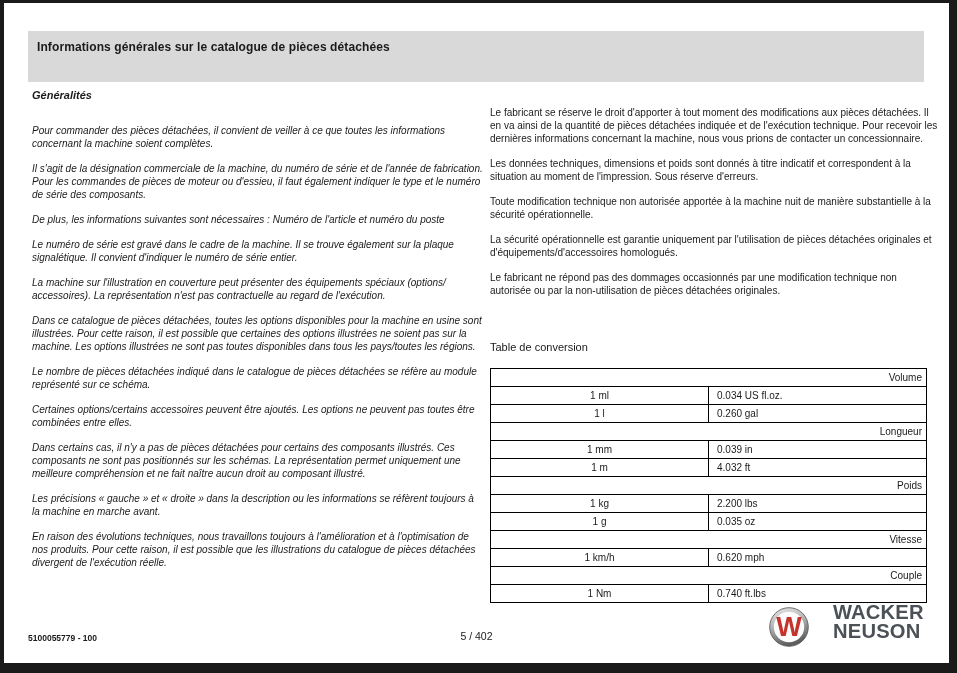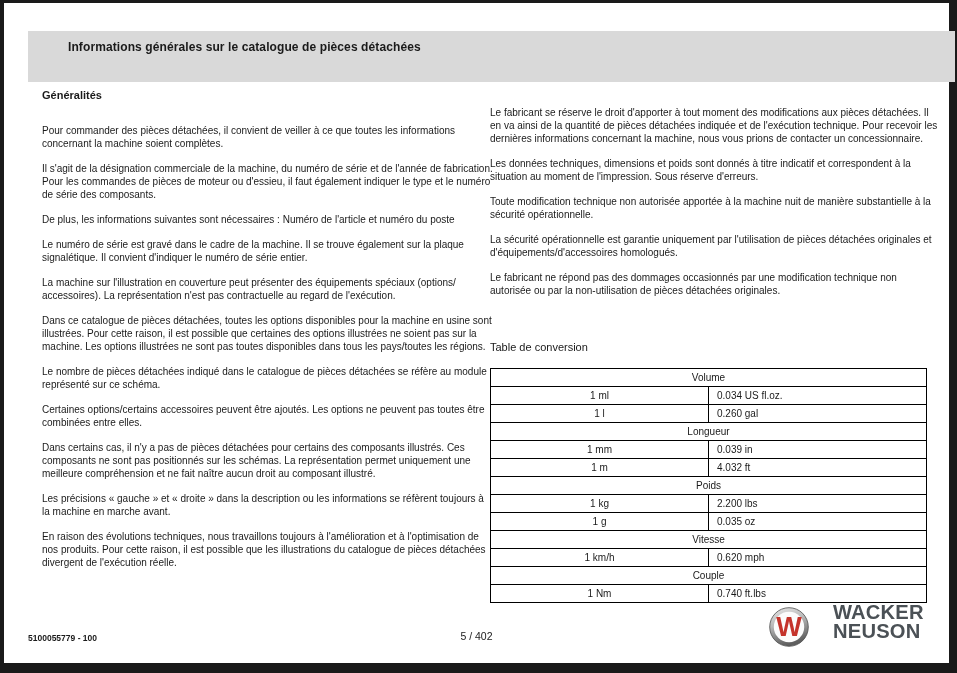--- a/index.html
+++ b/index.html
@@ -5,37 +5,37 @@
   html,body{margin:0;padding:0;}
   body{
     width:957px;height:673px;position:relative;background:#1a1a1a;
     font-family:"Liberation Sans","DejaVu Sans",sans-serif;color:#1a1a1a;
     overflow:hidden;
   }
   .page{
     position:absolute;left:4px;top:3px;width:945px;height:660px;background:#ffffff;
   }
   .header-bar{
-    position:absolute;left:24px;top:28px;width:896px;height:51px;background:#d9d9d9;padding-left:31px;
+    position:absolute;left:24px;top:28px;width:896px;height:51px;background:#d9d9d9;
   }
   .header-bar .title{
     font-size:12px;font-weight:bold;padding:9px 0 0 9px;letter-spacing:.1px;
   }
   .col{position:absolute;}
-  .col-left{left:38px;top:86px;width:452px;}
+  .col-left{left:28px;top:86px;width:452px;font-style:italic;}
   .col-right{left:486px;top:103px;width:449px;}
   .col p{margin:0 0 12px 0;font-size:10px;line-height:13px;}
   .section-heading{font-size:11px;font-weight:bold;margin:0 0 22px 0;line-height:13px;}
   .table-heading{font-size:11px;font-weight:normal;margin:44px 0 14px 0;line-height:13px;}
   table.conv{border-collapse:collapse;width:437px;table-layout:fixed;}
   table.conv td{
     border:1px solid #000;font-size:10px;line-height:12px;padding:2px 8px;height:13px;
   }
   table.conv td.unit{width:50%;text-align:center;}
-  table.conv tr.cat td{text-align:center;padding:2px 20px;}
+  table.conv tr.cat td{text-align:right;padding:2px 4px;}
   .footer-doc{
     position:absolute;left:24px;top:630px;font-size:8.5px;color:#1a1a1a;font-weight:bold;
   }
   .footer-page{
     position:absolute;left:0;top:627px;width:945px;text-align:center;font-size:10.5px;
   }
   .logo{
     position:absolute;left:765px;top:601px;width:165px;height:46px;
   }
   .logo-mark{position:absolute;left:0;top:3px;}

